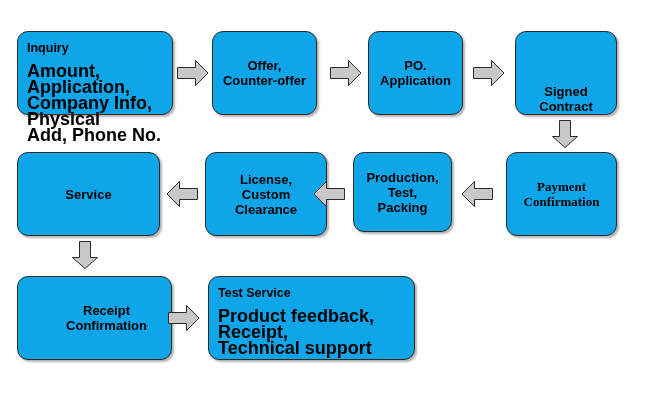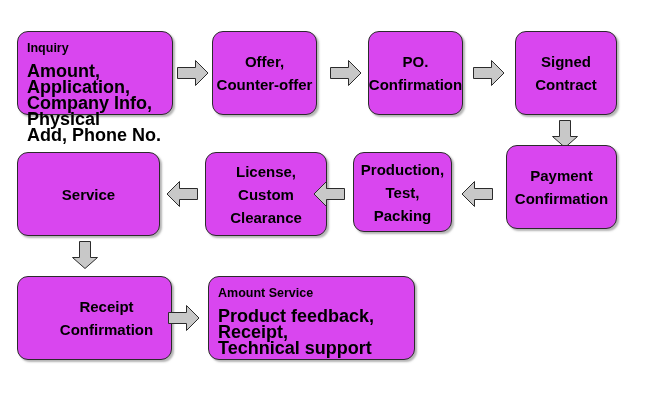--- a/index.html
+++ b/index.html
@@ -15,37 +15,37 @@
     width: 661px;
     height: 410px;
     background: #ffffff;
     overflow: hidden;
   }
 
   
   .node {
     position: absolute;
     box-sizing: border-box;
-    background: #d946ef;
+    background: #0ea5e9;
     border: 1px solid #2b2b2b;
     border-radius: 11px;
     box-shadow: 2px 2px 2px rgba(120,120,120,0.55);
     color: #000000;
   }
   
   .node.center {
     display: flex;
     align-items: center;
     justify-content: center;
     text-align: center;
   }
   .node-label {
     font-weight: bold;
-    font-size: 15px;
-    line-height: 23px;
+    font-size: 13px;
+    line-height: 15px;
     white-space: pre-line;
     letter-spacing: 0px;
   }
   
   .node.text-node {
     padding: 9px 8px 6px 9px;
   }
   .node-heading {
     font-weight: bold;
     font-size: 12.5px;
@@ -99,30 +99,30 @@
   </div>
 
   <div class="arrow" style="left:330px; top:58px; width:32px; height:30px;">
     <svg width="32" height="30" viewBox="0 0 32 30">
       <path d="M0.5,9.5 L18.5,9.5 L18.5,2.5 L31,15 L18.5,27.5 L18.5,20.5 L0.5,20.5 Z"></path>
     </svg>
   </div>
 
   <div class="node center" style="left:368px; top:31px; width:95px; height:84px;">
     <span class="node-label">PO.
-Confirmation</span>
+Application</span>
   </div>
 
   <div class="arrow" style="left:473px; top:58px; width:32px; height:30px;">
     <svg width="32" height="30" viewBox="0 0 32 30">
       <path d="M0.5,9.5 L18.5,9.5 L18.5,2.5 L31,15 L18.5,27.5 L18.5,20.5 L0.5,20.5 Z"></path>
     </svg>
   </div>
 
-  <div class="node center" style="left:515px; top:31px; width:102px; height:84px;">
+  <div class="node center" style="left:515px; top:31px; width:102px; height:84px;align-items:flex-end;">
     <span class="node-label">Signed
 Contract</span>
   </div>
 
   <div class="arrow" style="left:550px; top:120px; width:30px; height:28px;">
     <svg width="30" height="28" viewBox="0 0 30 28">
       <path d="M9.5,0.5 L20.5,0.5 L20.5,16.5 L27.5,16.5 L15,27.5 L2.5,16.5 L9.5,16.5 Z"></path>
     </svg>
   </div>
 
@@ -153,21 +153,21 @@
 Test,
 Packing</span>
   </div>
 
   <div class="arrow" style="left:461px; top:179px; width:32px; height:30px;">
     <svg width="32" height="30" viewBox="0 0 32 30">
       <path d="M31.5,9.5 L13.5,9.5 L13.5,2.5 L1,15 L13.5,27.5 L13.5,20.5 L31.5,20.5 Z"></path>
     </svg>
   </div>
 
-  <div class="node center" style="left:506px; top:145px; width:111px; height:84px;">
+  <div class="node center" style="left:506px; top:152px; width:111px; height:84px;font-family:Liberation Serif, serif;">
     <span class="node-label">Payment
 Confirmation</span>
   </div>
 
   <div class="arrow" style="left:70px; top:241px; width:30px; height:28px;">
     <svg width="30" height="28" viewBox="0 0 30 28">
       <path d="M9.5,0.5 L20.5,0.5 L20.5,16.5 L27.5,16.5 L15,27.5 L2.5,16.5 L9.5,16.5 Z"></path>
     </svg>
   </div>
 
@@ -176,18 +176,18 @@
 Confirmation</span>
   </div>
 
   <div class="arrow" style="left:168px; top:303px; width:32px; height:30px;">
     <svg width="32" height="30" viewBox="0 0 32 30">
       <path d="M0.5,9.5 L18.5,9.5 L18.5,2.5 L31,15 L18.5,27.5 L18.5,20.5 L0.5,20.5 Z"></path>
     </svg>
   </div>
 
   <div class="node text-node" style="left:208px; top:276px; width:207px; height:84px;">
-    <p class="node-heading">Amount Service</p>
+    <p class="node-heading">Test Service</p>
     <p class="node-body">Product feedback, Receipt,
 Technical support</p>
   </div>
 
 </div>
 
 </body></html>

